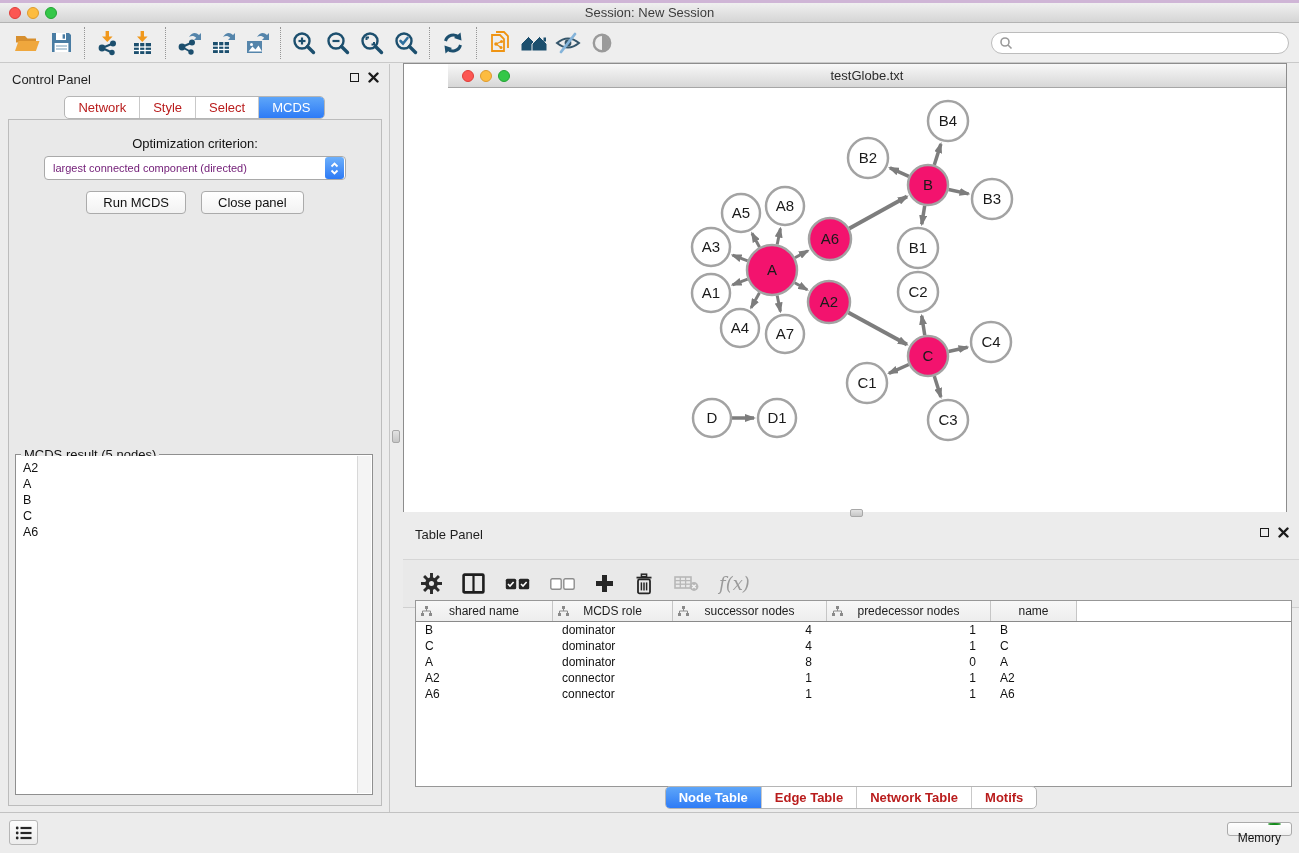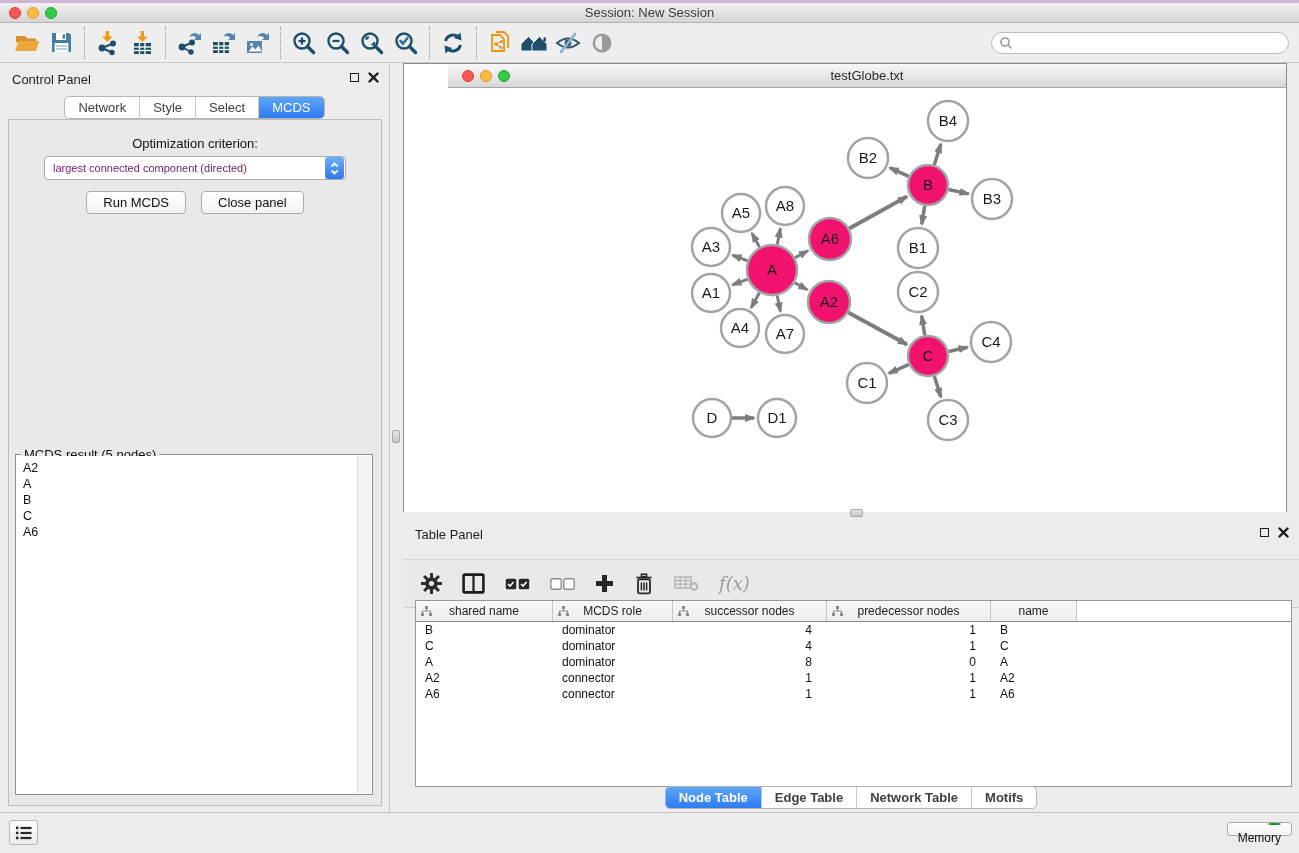--- a/index.html
+++ b/index.html
@@ -27,21 +27,21 @@
                    font-family:"Liberation Sans",sans-serif; background:transparent; }
 
   
   .control-panel { position:absolute; top:64px; left:0; width:390px; bottom:41px; background:#ececec;
                    border-right:1px solid #c6c6c6; }
   .cp-titlebar { position:relative; height:30px; }
   .panel-title { position:absolute; left:12px; top:8px; font-size:13px; color:#1f1f1f; }
   .panel-icons { position:absolute; right:10px; top:8px; display:flex; gap:9px; align-items:center; }
   .float-box { width:9px; height:9px; border:1.5px solid #1a1a1a; display:inline-block; }
   .seg { display:flex; border:1px solid #b5b5b5; border-radius:5px; overflow:hidden; background:#fff; }
-  .seg-item { padding:3px 13px; font-size:13px; color:#404040; border-left:1px solid #c9c9c9; cursor:default; }
+  .seg-item { padding:3px 13px; font-size:13px; color:#b91c1c; border-left:1px solid #c9c9c9; cursor:default; }
   .seg-item:first-child { border-left:none; }
   .seg-item.active { background:linear-gradient(#5ea6f9,#2e7bf6); color:#fff; }
   .cp-tabs { position:absolute; top:32px; left:0; right:0; display:flex; justify-content:center; }
   .cp-body { position:absolute; top:55px; left:8px; right:7px; bottom:6px; background:#e9e9e9;
              border:1px solid #bcbcbc; }
   .opt-label { position:absolute; top:16px; left:0; right:0; text-align:center; font-size:13px; color:#111; }
   .dropdown { position:absolute; top:36px; left:35px; right:35px; height:24px; background:#fff;
               border:1px solid #a9a9a9; border-radius:4px; display:flex; align-items:center; }
   .dropdown .dd-text { flex:1; font-size:11px; color:#701a75; padding-left:8px; white-space:nowrap; overflow:hidden; }
   .dd-stepper { width:19px; height:22px; margin:0 1px; border-radius:3px;

